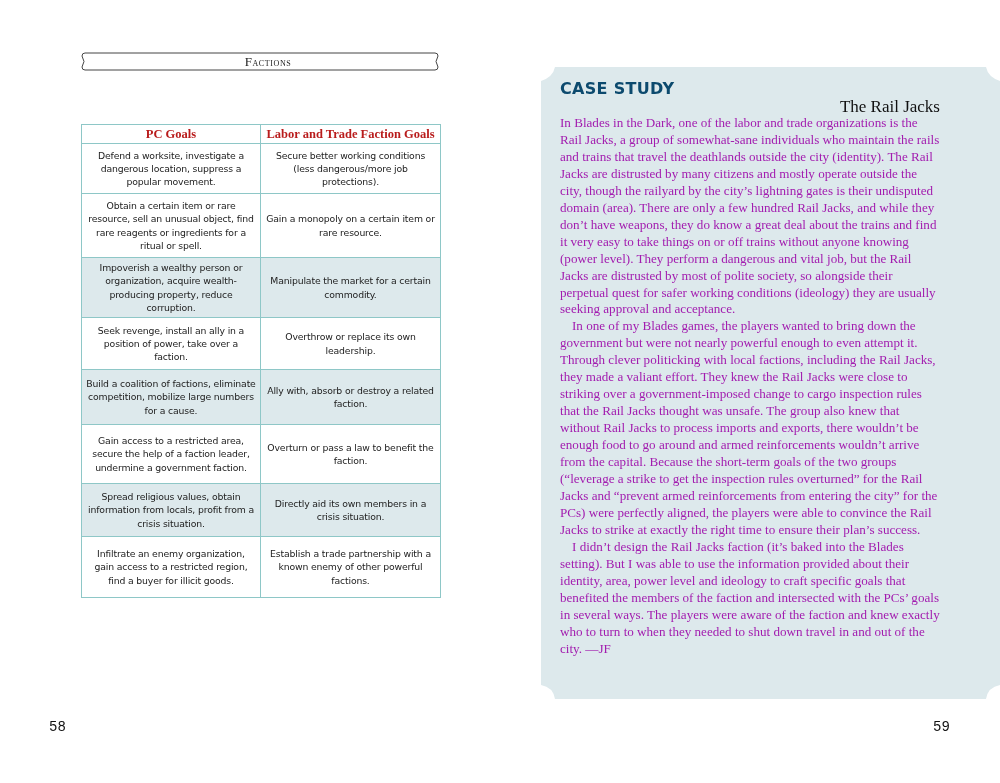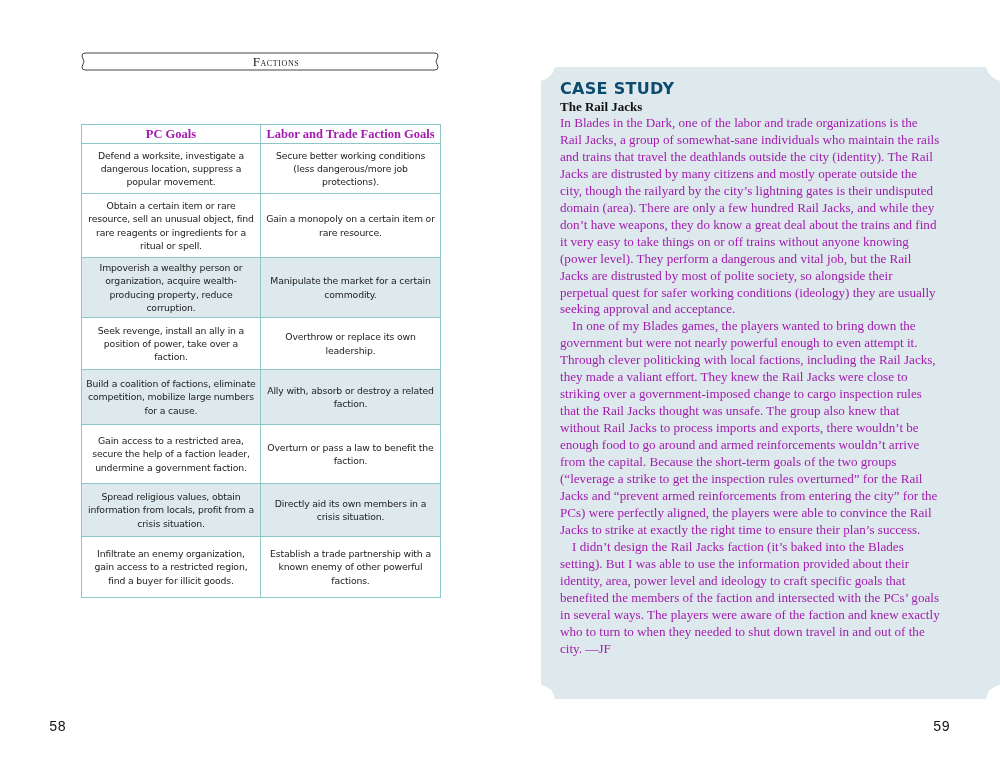--- a/index.html
+++ b/index.html
@@ -1,44 +1,44 @@
 <!DOCTYPE html>
 <html><head>
 <meta charset="utf-8">
 <style>
   html, body { margin:0; padding:0; }
   body { width:1000px; height:783px; background:#ffffff; position:relative; overflow:hidden; font-family:"DejaVu Serif", serif; color:#1d1d1d; }
 
   
   .header-banner { position:absolute; left:81px; top:52px; width:358px; height:19px; }
   .header-banner svg { position:absolute; left:0; top:0; }
-  .header-title { position:absolute; left:16px; top:0; width:358px; height:25px; line-height:19px; text-align:center; font-family:"Liberation Serif", serif; font-size:11px; font-variant:small-caps; letter-spacing:0.6px; color:#222; }
+  .header-title { position:absolute; left:8px; top:0; width:358px; height:25px; line-height:19px; text-align:center; font-family:"Liberation Serif", serif; font-size:11px; font-variant:small-caps; letter-spacing:0.6px; color:#222; }
   .header-title::first-letter { font-size:13px; }
 
   
   .goals-table { position:absolute; left:81px; top:124px; width:359px; border-collapse:collapse; table-layout:fixed; }
   .goals-table th, .goals-table td { border:1.5px solid #8ec7c7; text-align:center; vertical-align:middle; padding:0 4px; }
-  .goals-table th { font-family:"Liberation Serif", serif; font-weight:bold; font-size:12.5px; height:18px; background:#ffffff; color:#a21caf; }
+  .goals-table th { font-family:"Liberation Serif", serif; font-weight:bold; font-size:12.5px; height:18px; background:#ffffff; color:#b91c1c; }
   .goals-table td { font-family:"DejaVu Sans", sans-serif; font-size:9.3px; line-height:13.3px; color:#222; letter-spacing:-0.15px; }
   .goals-table tr.shaded td { background:#dde9ec; }
   .goals-table tr.plain td { background:#ffffff; }
   .goals-table col.c1 { width:179px; }
   .goals-table col.c2 { width:180px; }
 
   
   .page-num { position:absolute; top:719px; font-family:Liberation Mono, monospace; font-size:14px; color:#111; }
   .page-left { left:49px; }
   .page-right { left:933px; }
 
   
   .case-box { position:absolute; left:541px; top:67px; width:459px; height:632px; }
   .case-box svg { position:absolute; left:0; top:0; }
   .case-content { position:absolute; left:19px; top:13px; width:380px; }
   .case-label { font-family:"DejaVu Sans", sans-serif; font-weight:bold; font-size:16px; color:#0c4a6e; letter-spacing:0.3px; line-height:18px; }
-  .case-title { font-family:"Liberation Serif", serif; font-weight:bold; font-size:13px; line-height:17px; color:#111; }
+  .case-title { font-family:"Liberation Serif", serif; font-weight:normal; font-size:17px; line-height:17px; color:#111;text-align:right; }
   .case-para { font-family:"Liberation Serif", serif; font-size:13.1px; line-height:16.95px; color:#a21caf; margin:0; }
   .case-para.indent { text-indent:12px; }
 </style>
 </head>
 <body>
 
 <div class="header-banner">
   <svg width="358" height="19" viewBox="0 0 358 19">
     <path d="M4 1 L354 1 Q357 1 357 4 L355 9.5 L357 15 Q357 18 354 18 L4 18 Q1 18 1 15 L3 9.5 L1 4 Q1 1 4 1 Z" fill="#ffffff" stroke="#444" stroke-width="1"></path>
   </svg>

